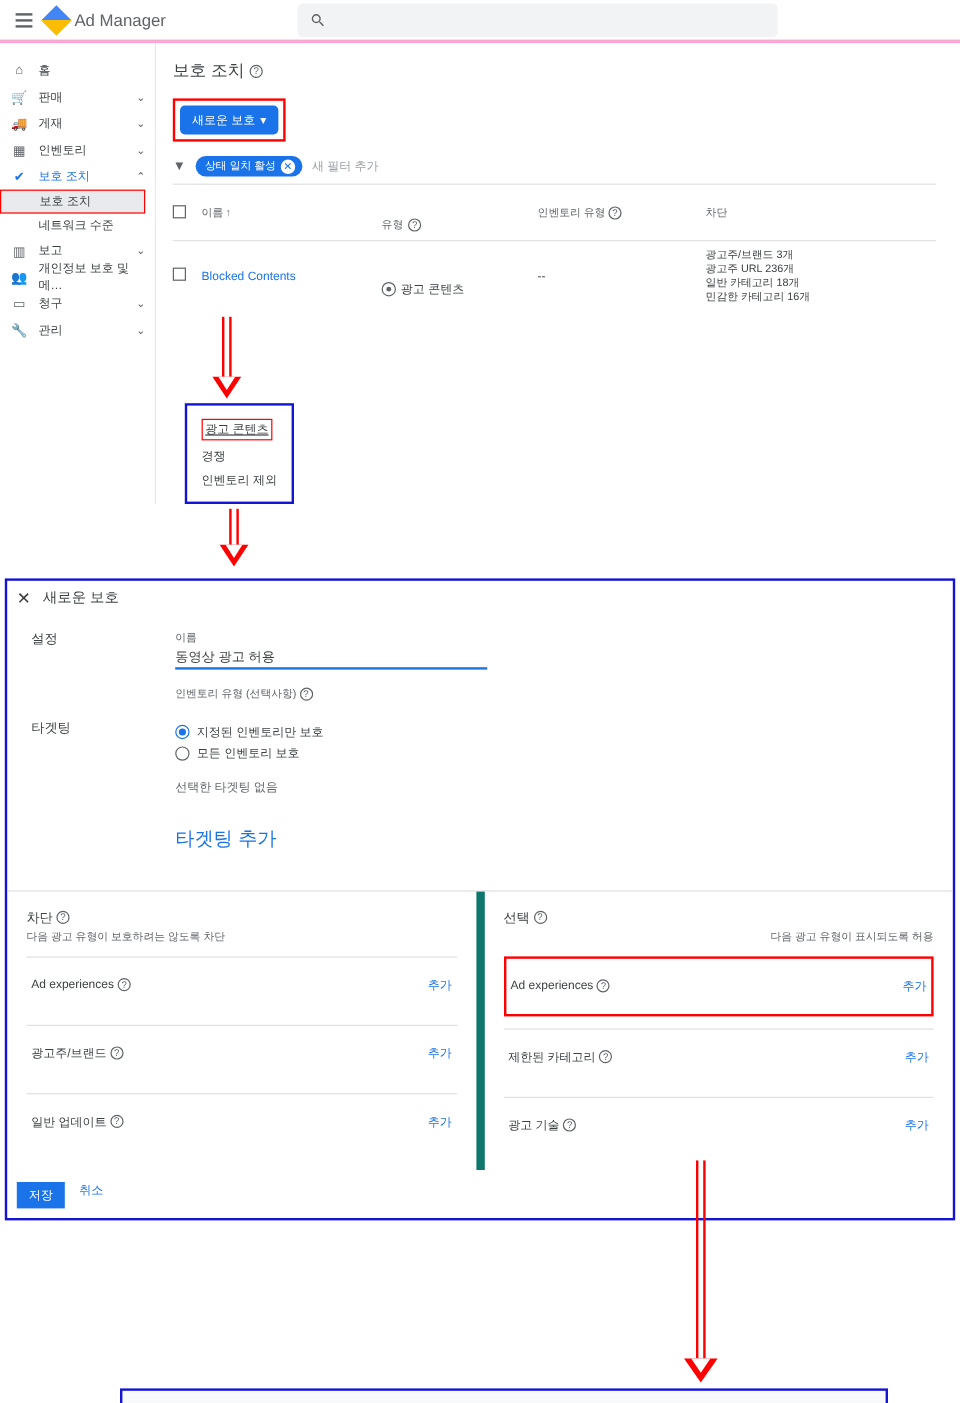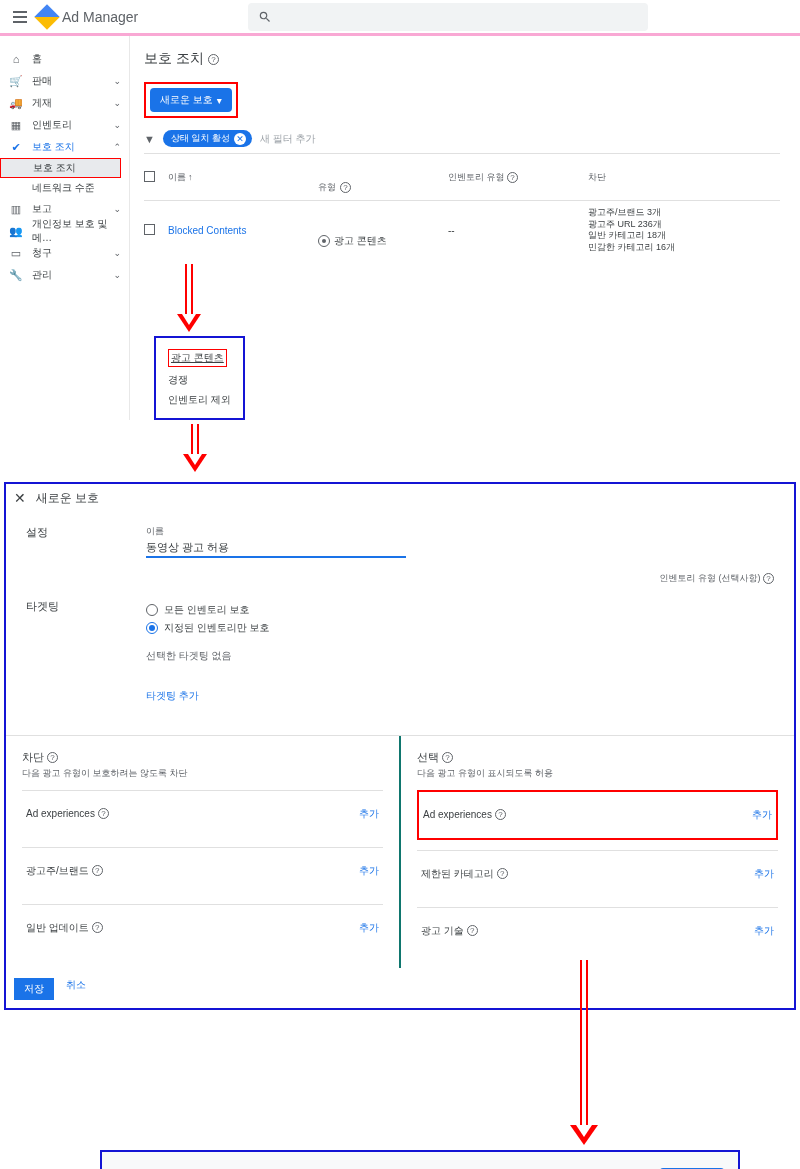--- a/index.html
+++ b/index.html
@@ -71,33 +71,33 @@
   
   
   .panel { border: 2.5px solid #1414d4; margin: 10px 4px; background: #fff; position: relative; padding-bottom: 40px;}
   .panel-header { display: flex; align-items: center; padding: 6px 8px; font-size: 12px;}
   .close-x { font-size: 14px; margin-right: 10px; cursor: pointer; }
   .panel-body { padding: 12px 20px; display: flex; gap: 40px; font-size: 10px;}
   .panel-label { width: 80px; color: #3c4043; font-size: 11px; }
   .panel-fields { flex: 1; }
   .field-label { color: #5f6368; font-size: 9px; margin-bottom: 2px; }
   .text-input { border: none; border-bottom: 2px solid #1a73e8; padding: 2px 0; font-size: 11px; width: 260px; color: #3c4043; outline: none;}
-  .inv-type { margin-top: 14px; text-align: right; }
+  .inv-type { margin-top: 14px; }
   .inv-select { font-size: 10px; color: #3c4043; margin-top: 2px; }
   
   .radio-row { display: flex; align-items: center; gap: 6px; margin: 4px 0; font-size: 10px;}
   .radio { width: 12px; height: 12px; border: 1.5px solid #5f6368; border-radius: 50%; display: inline-block; position: relative; }
   .radio.checked { border-color: #1a73e8; }
   .radio.checked::after { content:''; position:absolute; top:2px; left:2px; width:6px; height:6px; background:#1a73e8; border-radius:50%; }
   .no-target { color: #5f6368; margin: 14px 0 26px 0; font-size:10px;}
-  .link-btn { color: #1a73e8; cursor: pointer; font-size: 10px; }
+  .link-btn { color: #1a73e8; cursor: pointer; font-size: 16px; }
   
   .block-allow-row { display: flex; border-top: 1px solid #e0e0e0; margin-top: 20px;}
   .ba-col { flex: 1; padding: 14px 16px; }
-  .ba-col + .ba-col { border-left: 2px solid #0f766e; }
+  .ba-col + .ba-col { border-left: 7px solid #0f766e; text-align: right; }
   .ba-title { font-size: 11px; font-weight: 500; display:flex; align-items:center; gap:3px;}
   .ba-sub { font-size: 9px; color: #5f6368; margin-top: 2px; }
   .ba-item { display: flex; justify-content: space-between; align-items: center; padding: 16px 4px; border-top: 1px solid #e0e0e0; font-size: 10px; margin-top: 10px;}
   .ba-item-title { display:flex; align-items:center; gap:3px;}
   .ba-item .link-btn { font-size: 10px; }
   .red-box-item { border: 2px solid red; }
   
   .panel-footer { position: absolute; bottom: 8px; left: 8px; display: flex; gap: 12px; }
   .save-btn { background: #1a73e8; color: #fff; border: none; padding: 4px 10px; font-size: 10px; cursor: pointer; }
   .cancel-btn { color: #1a73e8; cursor: pointer; font-size: 10px; }
@@ -275,26 +275,26 @@
       <div class="inv-type">
         <div class="field-label"><span>인벤토리 유형 (선택사항)</span> <span class="help-icon">?</span></div>
       </div>
     </div>
   </div>
 
   <div class="panel-body" style="padding-top:0;">
     <div class="panel-label">타겟팅</div>
     <div class="panel-fields">
       <div class="radio-row">
+        <span class="radio checked"></span>
+        <span>지정된 인벤토리만 보호</span>
+      </div>
+      <div class="radio-row">
         <span class="radio"></span>
         <span>모든 인벤토리 보호</span>
-      </div>
-      <div class="radio-row">
-        <span class="radio checked"></span>
-        <span>지정된 인벤토리만 보호</span>
       </div>
       <div class="no-target">선택한 타겟팅 없음</div>
       <div class="link-btn">타겟팅 추가</div>
     </div>
   </div>
 
   <div class="block-allow-row">
     <div class="ba-col">
       <div class="ba-title">
           <span>차단</span>

